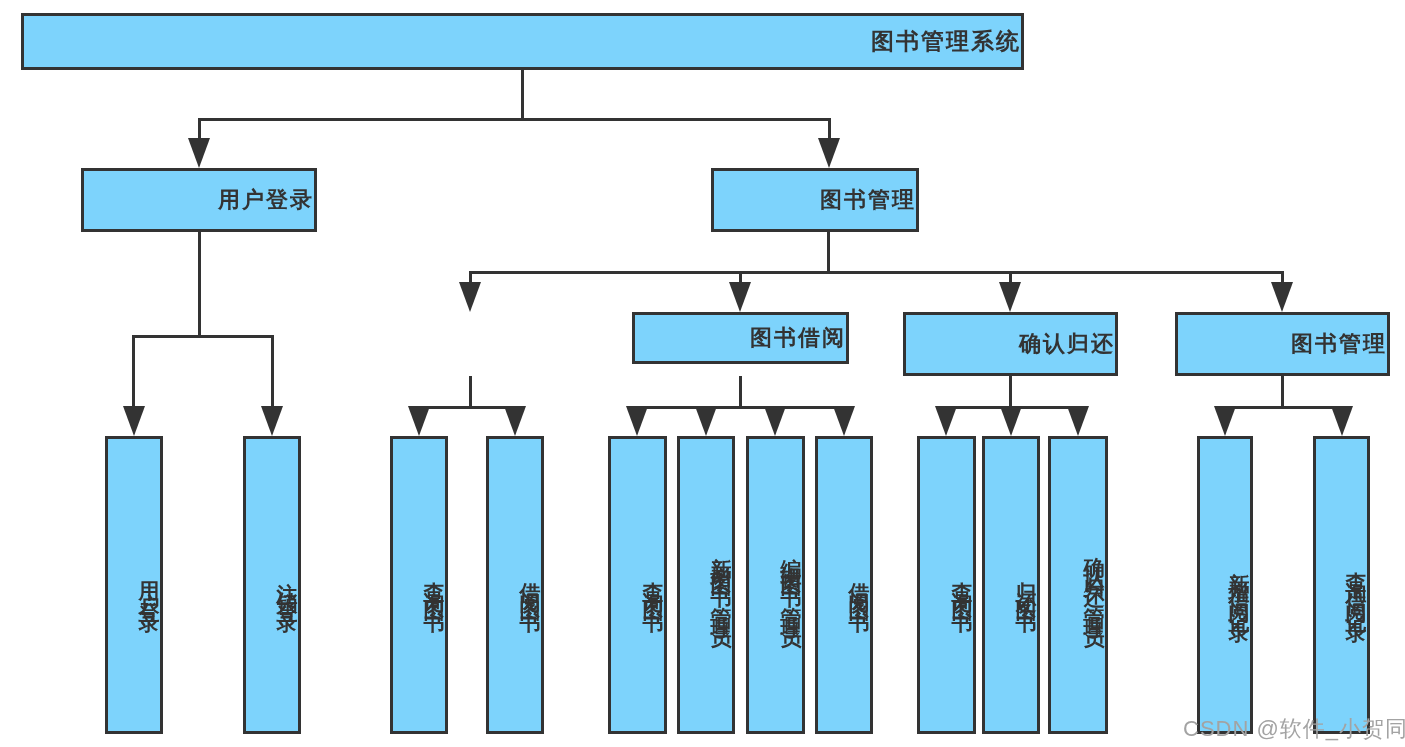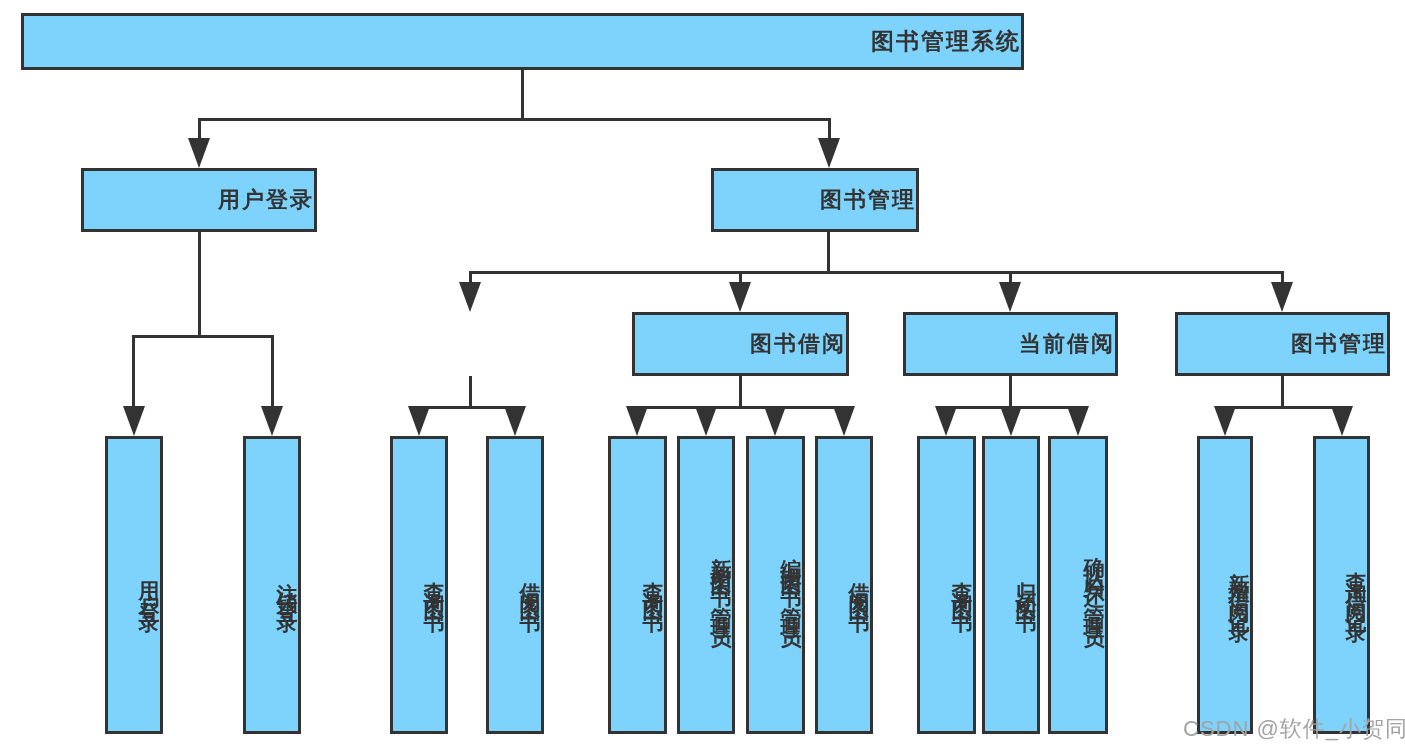--- a/index.html
+++ b/index.html
@@ -110,25 +110,25 @@
   <div class="hl" style="left:469px; top:271px; width:815px;"></div>
   <div class="vl" style="left:469px; top:271px; height:15px;"></div>
   <div class="vl" style="left:739px; top:271px; height:15px;"></div>
   <div class="vl" style="left:1009px; top:271px; height:15px;"></div>
   <div class="vl" style="left:1281px; top:271px; height:15px;"></div>
   <div class="arrow" style="left:459px; top:282px;"></div>
   <div class="arrow" style="left:729px; top:282px;"></div>
   <div class="arrow" style="left:999px; top:282px;"></div>
   <div class="arrow" style="left:1271px; top:282px;"></div>
 
-  <div class="node" style="left:632px; top:312px; width:217px; height:64px;">
+  <div class="node" style="left:632px; top:312px; width:217px; height:52px;">
     <span class="lbl">图书借阅</span>
   </div>
   <div class="node" style="left:903px; top:312px; width:215px; height:64px;">
-    <span class="lbl">当前借阅</span>
+    <span class="lbl">确认归还</span>
   </div>
   <div class="node" style="left:1175px; top:312px; width:215px; height:64px;">
     <span class="lbl">图书管理</span>
   </div>
 
   <div class="vl" style="left:469px; top:376px; height:33px;"></div>
   <div class="hl" style="left:418px; top:406px; width:99px;"></div>
   <div class="arrow" style="left:408px; top:406px;"></div>
   <div class="arrow" style="left:504px; top:406px;"></div>
 

